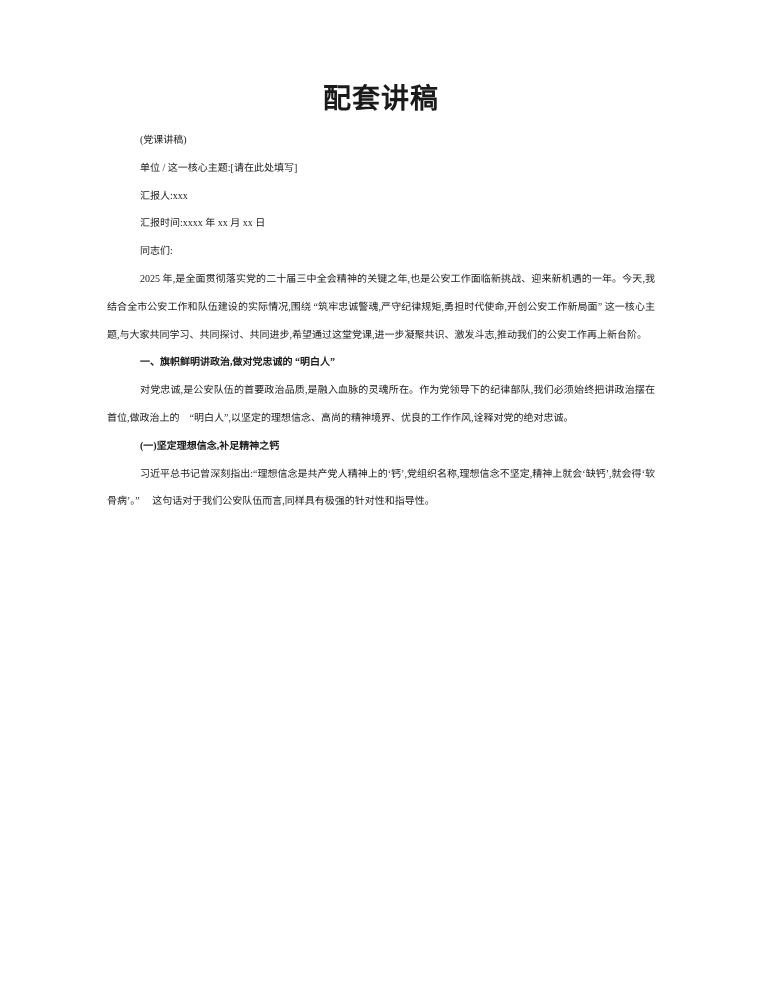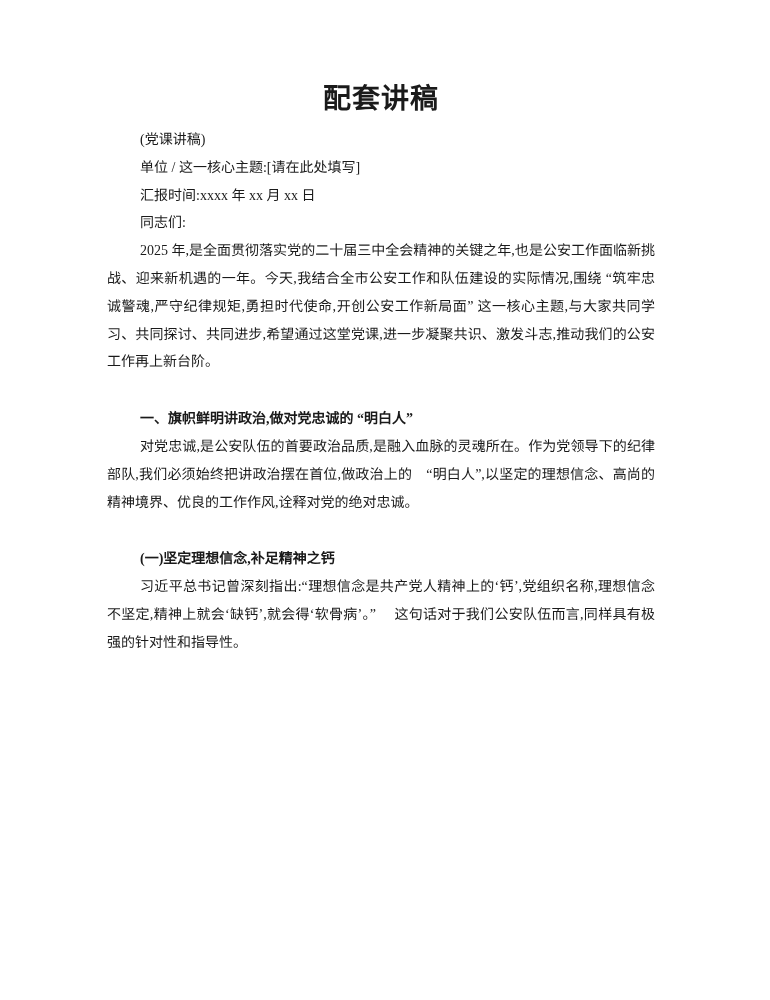--- a/index.html
+++ b/index.html
@@ -25,45 +25,45 @@
   .doc-title {
     margin: 84px 0 0 0;
     font-size: 28px;
     line-height: 30px;
     font-weight: 700;
     text-align: center;
     letter-spacing: 1px;
   }
   .doc-body {
     margin-top: 12px;
-    font-size: 14px;
+    font-size: 10px;
     line-height: 27.8px;
     text-align: justify;
   }
   .doc-body p {
     margin: 0;
     padding: 0;
     text-indent: 33px;
   }
   .doc-body p.heading {
     font-weight: 700;
-    margin-top: 29px;
   }
 </style>
 </head>
 <body>
 
 <div class="page">
   <h1 class="doc-title">配套讲稿</h1>
 
   <div class="doc-body">
     <p>(党课讲稿)</p>
 
     <p>单位 / 这一核心主题:[请在此处填写]</p>
 
+    <p>汇报人:xxx</p>
 
     <p>汇报时间:xxxx 年 xx 月 xx 日</p>
 
     <p>同志们:</p>
 
 
     <p>2025 年,是全面贯彻落实党的二十届三中全会精神的关键之年,也是公安工作面临新挑战、迎来新机遇的一年。今天,我结合全市公安工作和队伍建设的实际情况,围绕 “筑牢忠诚警魂,严守纪律规矩,勇担时代使命,开创公安工作新局面” 这一核心主题,与大家共同学习、共同探讨、共同进步,希望通过这堂党课,进一步凝聚共识、激发斗志,推动我们的公安工作再上新台阶。</p>
 
     <p class="heading">一、旗帜鲜明讲政治,做对党忠诚的 “明白人”</p>
 

